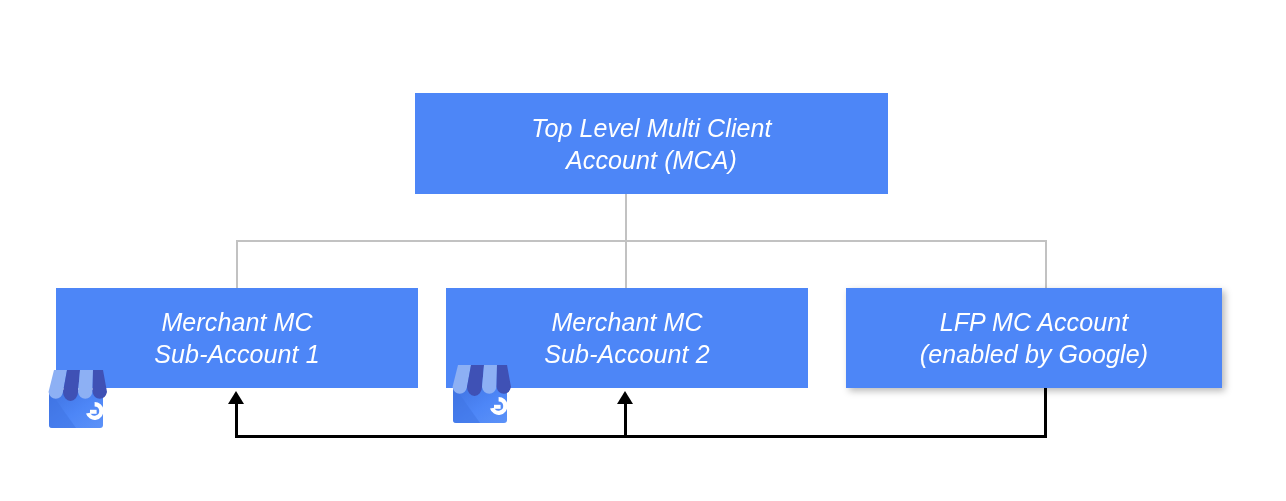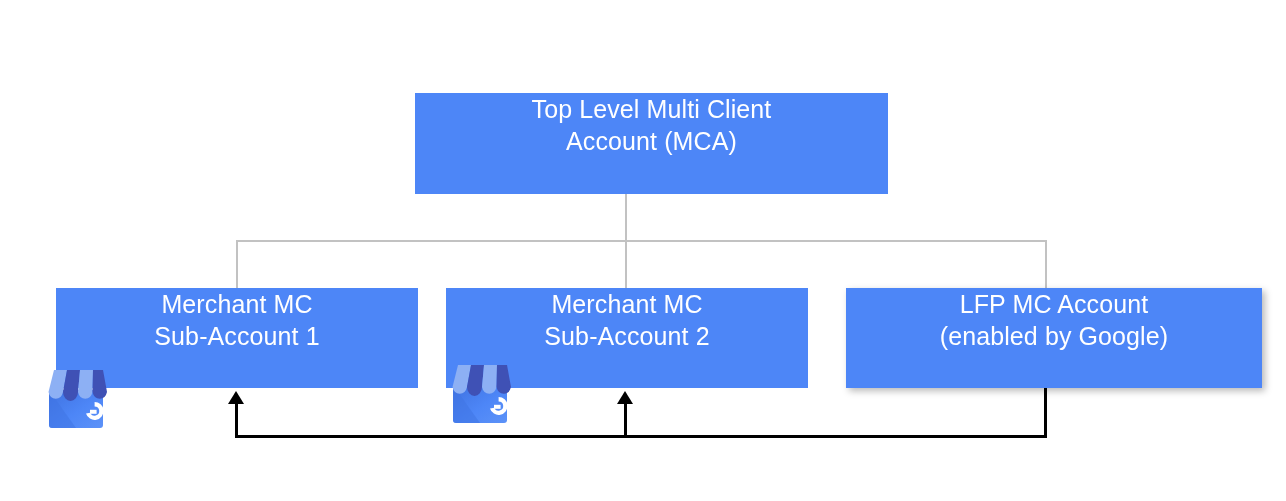--- a/index.html
+++ b/index.html
@@ -16,30 +16,31 @@
   #canvas {
     position: relative;
     width: 1286px;
     height: 501px;
     background: #ffffff;
   }
   .node {
     position: absolute;
     box-sizing: border-box;
     display: flex;
-    align-items: flex-start;
+    align-items: center;
     justify-content: center;
     text-align: center;
     color: #ffffff;
     font-size: 25px;
     line-height: 32px;
     letter-spacing: 0.1px;
     font-weight: 400;
     white-space: pre-line;
     user-select: none;
+    font-style: italic;
   }
   .node-mca {
     left: 415px;
     top: 93px;
     width: 473px;
     height: 101px;
   }
   .node-sub1 {
     left: 56px;
     top: 288px;
@@ -48,21 +49,21 @@
   }
   .node-sub2 {
     left: 446px;
     top: 288px;
     width: 362px;
     height: 100px;
   }
   .node-lfp {
     left: 846px;
     top: 288px;
-    width: 416px;
+    width: 376px;
     height: 100px;
     box-shadow: 3px 3px 7px rgba(0,0,0,0.28);
   }
   .connector {
     position: absolute;
     background: #c2c2c2;
   }
   .conn-v-top      { left: 625px; top: 194px;  width: 2px;   height: 47px; }
   .conn-h-main     { left: 236px; top: 240px;  width: 811px; height: 2px; }
   .conn-v-left     { left: 236px; top: 240px;  width: 2px;   height: 48px; }

